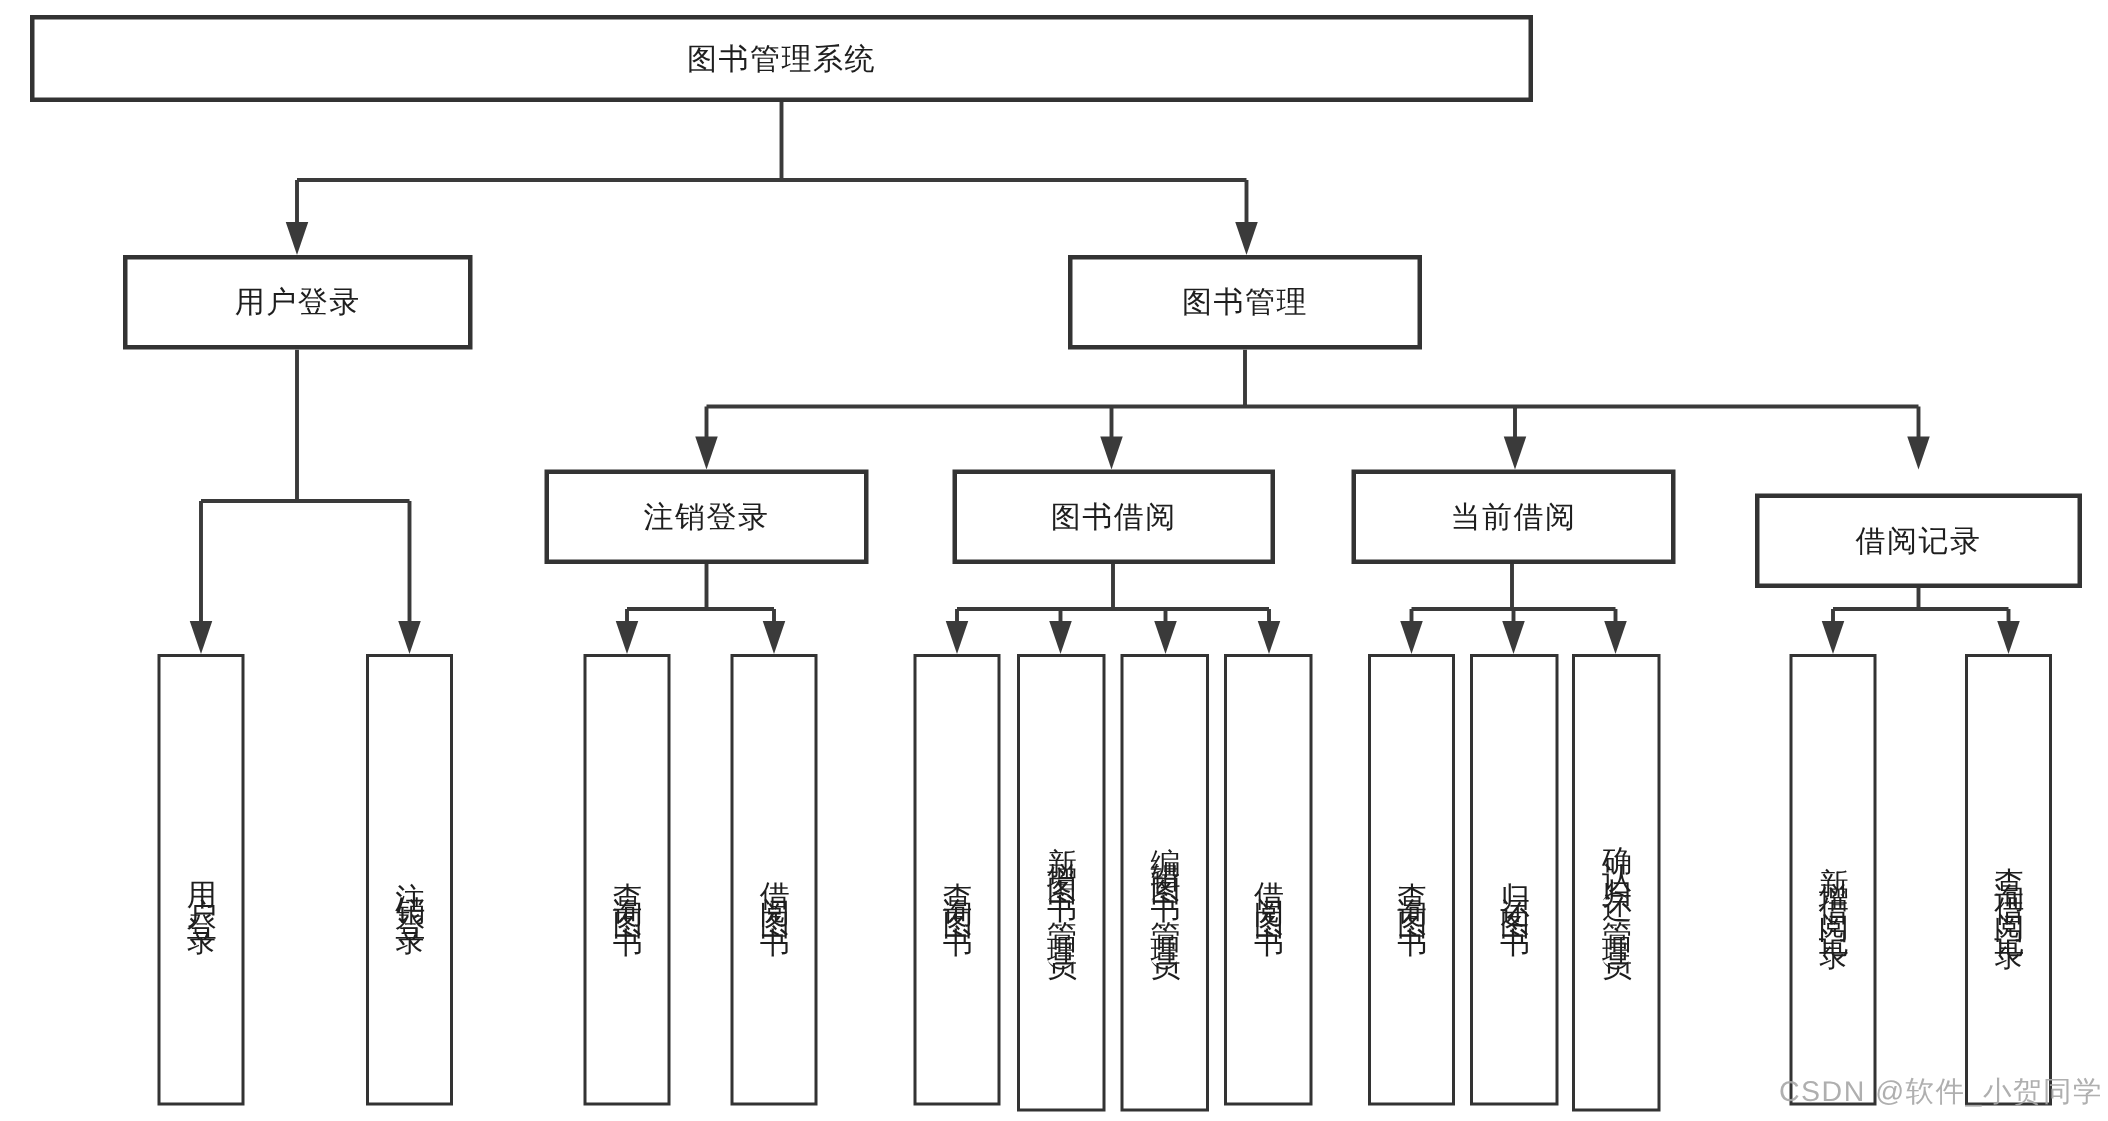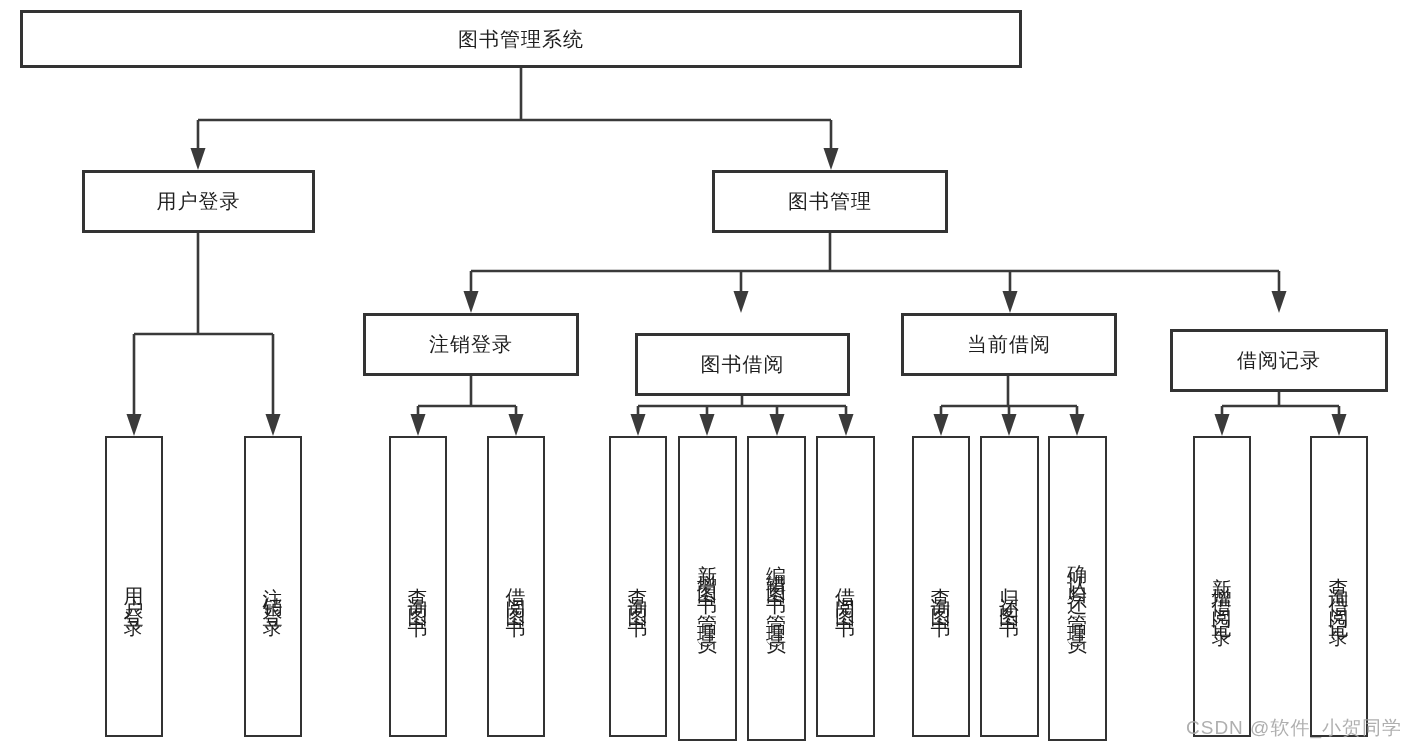--- a/index.html
+++ b/index.html
@@ -101,21 +101,21 @@
     <polygon points="1214.5,414 1229.5,414 1222,436"></polygon>
     <polygon points="1331.5,414 1346.5,414 1339,436"></polygon>
   </svg>
 
   <div class="node" style="left:20px;top:10px;width:1002px;height:58px;">图书管理系统</div>
 
   <div class="node" style="left:82px;top:170px;width:233px;height:63px;">用户登录</div>
   <div class="node" style="left:712px;top:170px;width:236px;height:63px;">图书管理</div>
 
   <div class="node" style="left:363px;top:313px;width:216px;height:63px;">注销登录</div>
-  <div class="node" style="left:635px;top:313px;width:215px;height:63px;margin-top:20px;">图书借阅</div>
+  <div class="node" style="left:635px;top:313px;width:215px;height:63px;">图书借阅</div>
   <div class="node" style="left:901px;top:313px;width:216px;height:63px;text-align:center;">当前借阅</div>
   <div class="node" style="left:1170px;top:329px;width:218px;height:63px;">借阅记录</div>
 
   <div class="leaf" style="left:105px;top:436px;width:58px;height:301px;">
     <span>用户登录</span>
   </div>
   <div class="leaf" style="left:244px;top:436px;width:58px;height:301px;">
     <span>注销登录</span>
   </div>
 

